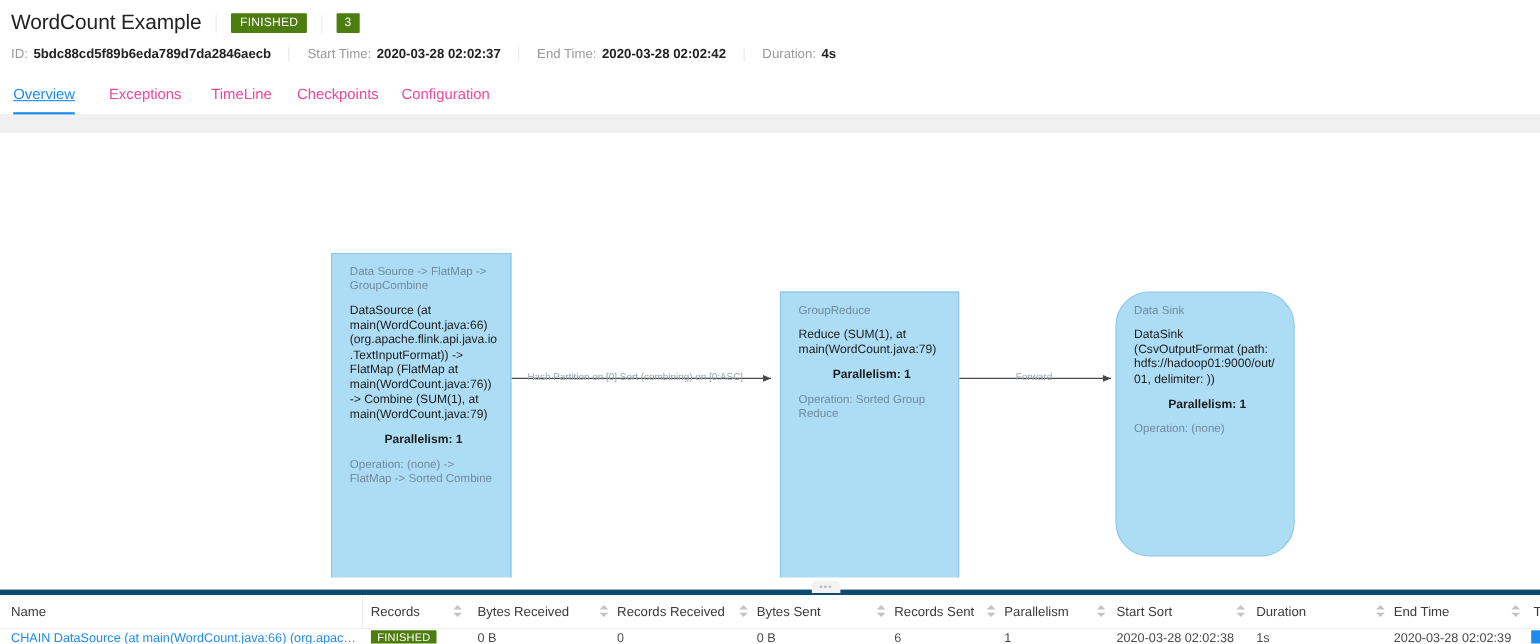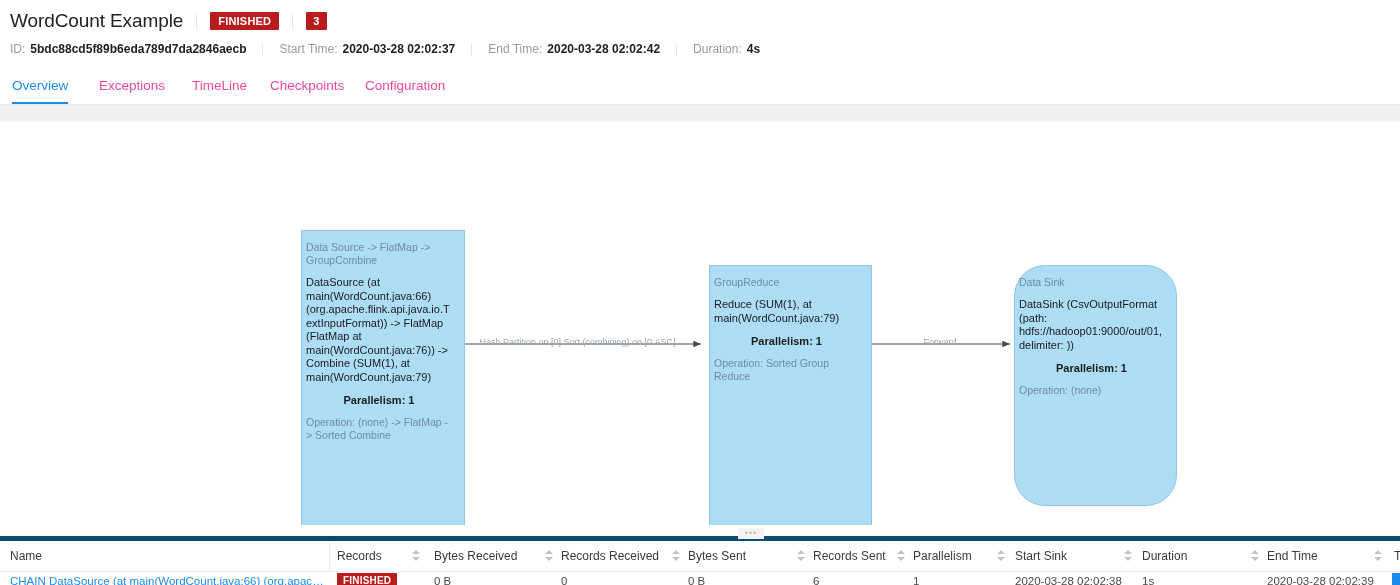--- a/index.html
+++ b/index.html
@@ -46,24 +46,24 @@
     white-space: nowrap;
   }
   .title-div {
     width: 1px;
     height: 17px;
     background: #e8e8e8;
     margin: 0 13px;
   }
   .badge {
     display: inline-block;
-    background: #b91c1c;
+    background: #4d7c0f;
     color: #ffffff;
     font-size: 11px;
-    font-weight: bold;
+    font-weight: normal;
     letter-spacing: 0.2px;
     padding: 3px 8px 3px 8px;
     line-height: 12px;
     border-radius: 1px;
     white-space: nowrap;
   }
   .badge.count {
     padding: 3px 7px;
     min-width: 6px;
     text-align: center;
@@ -138,21 +138,21 @@
     position: absolute;
     left: 0; top: 0;
     width: 1400px;
     height: 404px;
   }
   .node {
     position: absolute;
     background: #addcf5;
     border: 1px solid #8cc7e8;
     box-sizing: border-box;
-    padding: 10px 12px 10px 4px;
+    padding: 10px 12px 10px 16px;
     cursor: pointer;
   }
   .node-title {
     font-size: 10.5px;
     color: #6f8c9e;
     line-height: 13px;
     margin-bottom: 9px;
     word-break: break-word;
   }
   .node-desc {
@@ -318,21 +318,21 @@
         <span class="meta-value">2020-03-28 02:02:42</span>
       </div>
       <div class="meta-div"></div>
       <div class="meta-item">
         <span class="meta-label">Duration:</span>
         <span class="meta-value">4s</span>
       </div>
     </div>
 
     <div class="tabs">
-      <div class="tab active" style="left:12px;">Overview</div>
+      <div class="tab active" style="left:12px;text-decoration:underline;">Overview</div>
       <div class="tab" style="left:99px;">Exceptions</div>
       <div class="tab" style="left:192px;">TimeLine</div>
       <div class="tab" style="left:270px;">Checkpoints</div>
       <div class="tab" style="left:365px;">Configuration</div>
     </div>
   </div>
 
   <div class="gap-band"></div>
 
   <div class="graph-wrap">
@@ -415,21 +415,21 @@
             <i class="up"></i>
             <i class="down"></i>
           </div>
 
         <div class="th" style="left:913px;">Parallelism</div>
         <div class="sorter" style="left:997px;">
             <i class="up"></i>
             <i class="down"></i>
           </div>
 
-        <div class="th" style="left:1015px;">Start Sink</div>
+        <div class="th" style="left:1015px;">Start Sort</div>
         <div class="sorter" style="left:1124px;">
             <i class="up"></i>
             <i class="down"></i>
           </div>
 
         <div class="th" style="left:1142px;">Duration</div>
         <div class="sorter" style="left:1251px;">
             <i class="up"></i>
             <i class="down"></i>
           </div>

